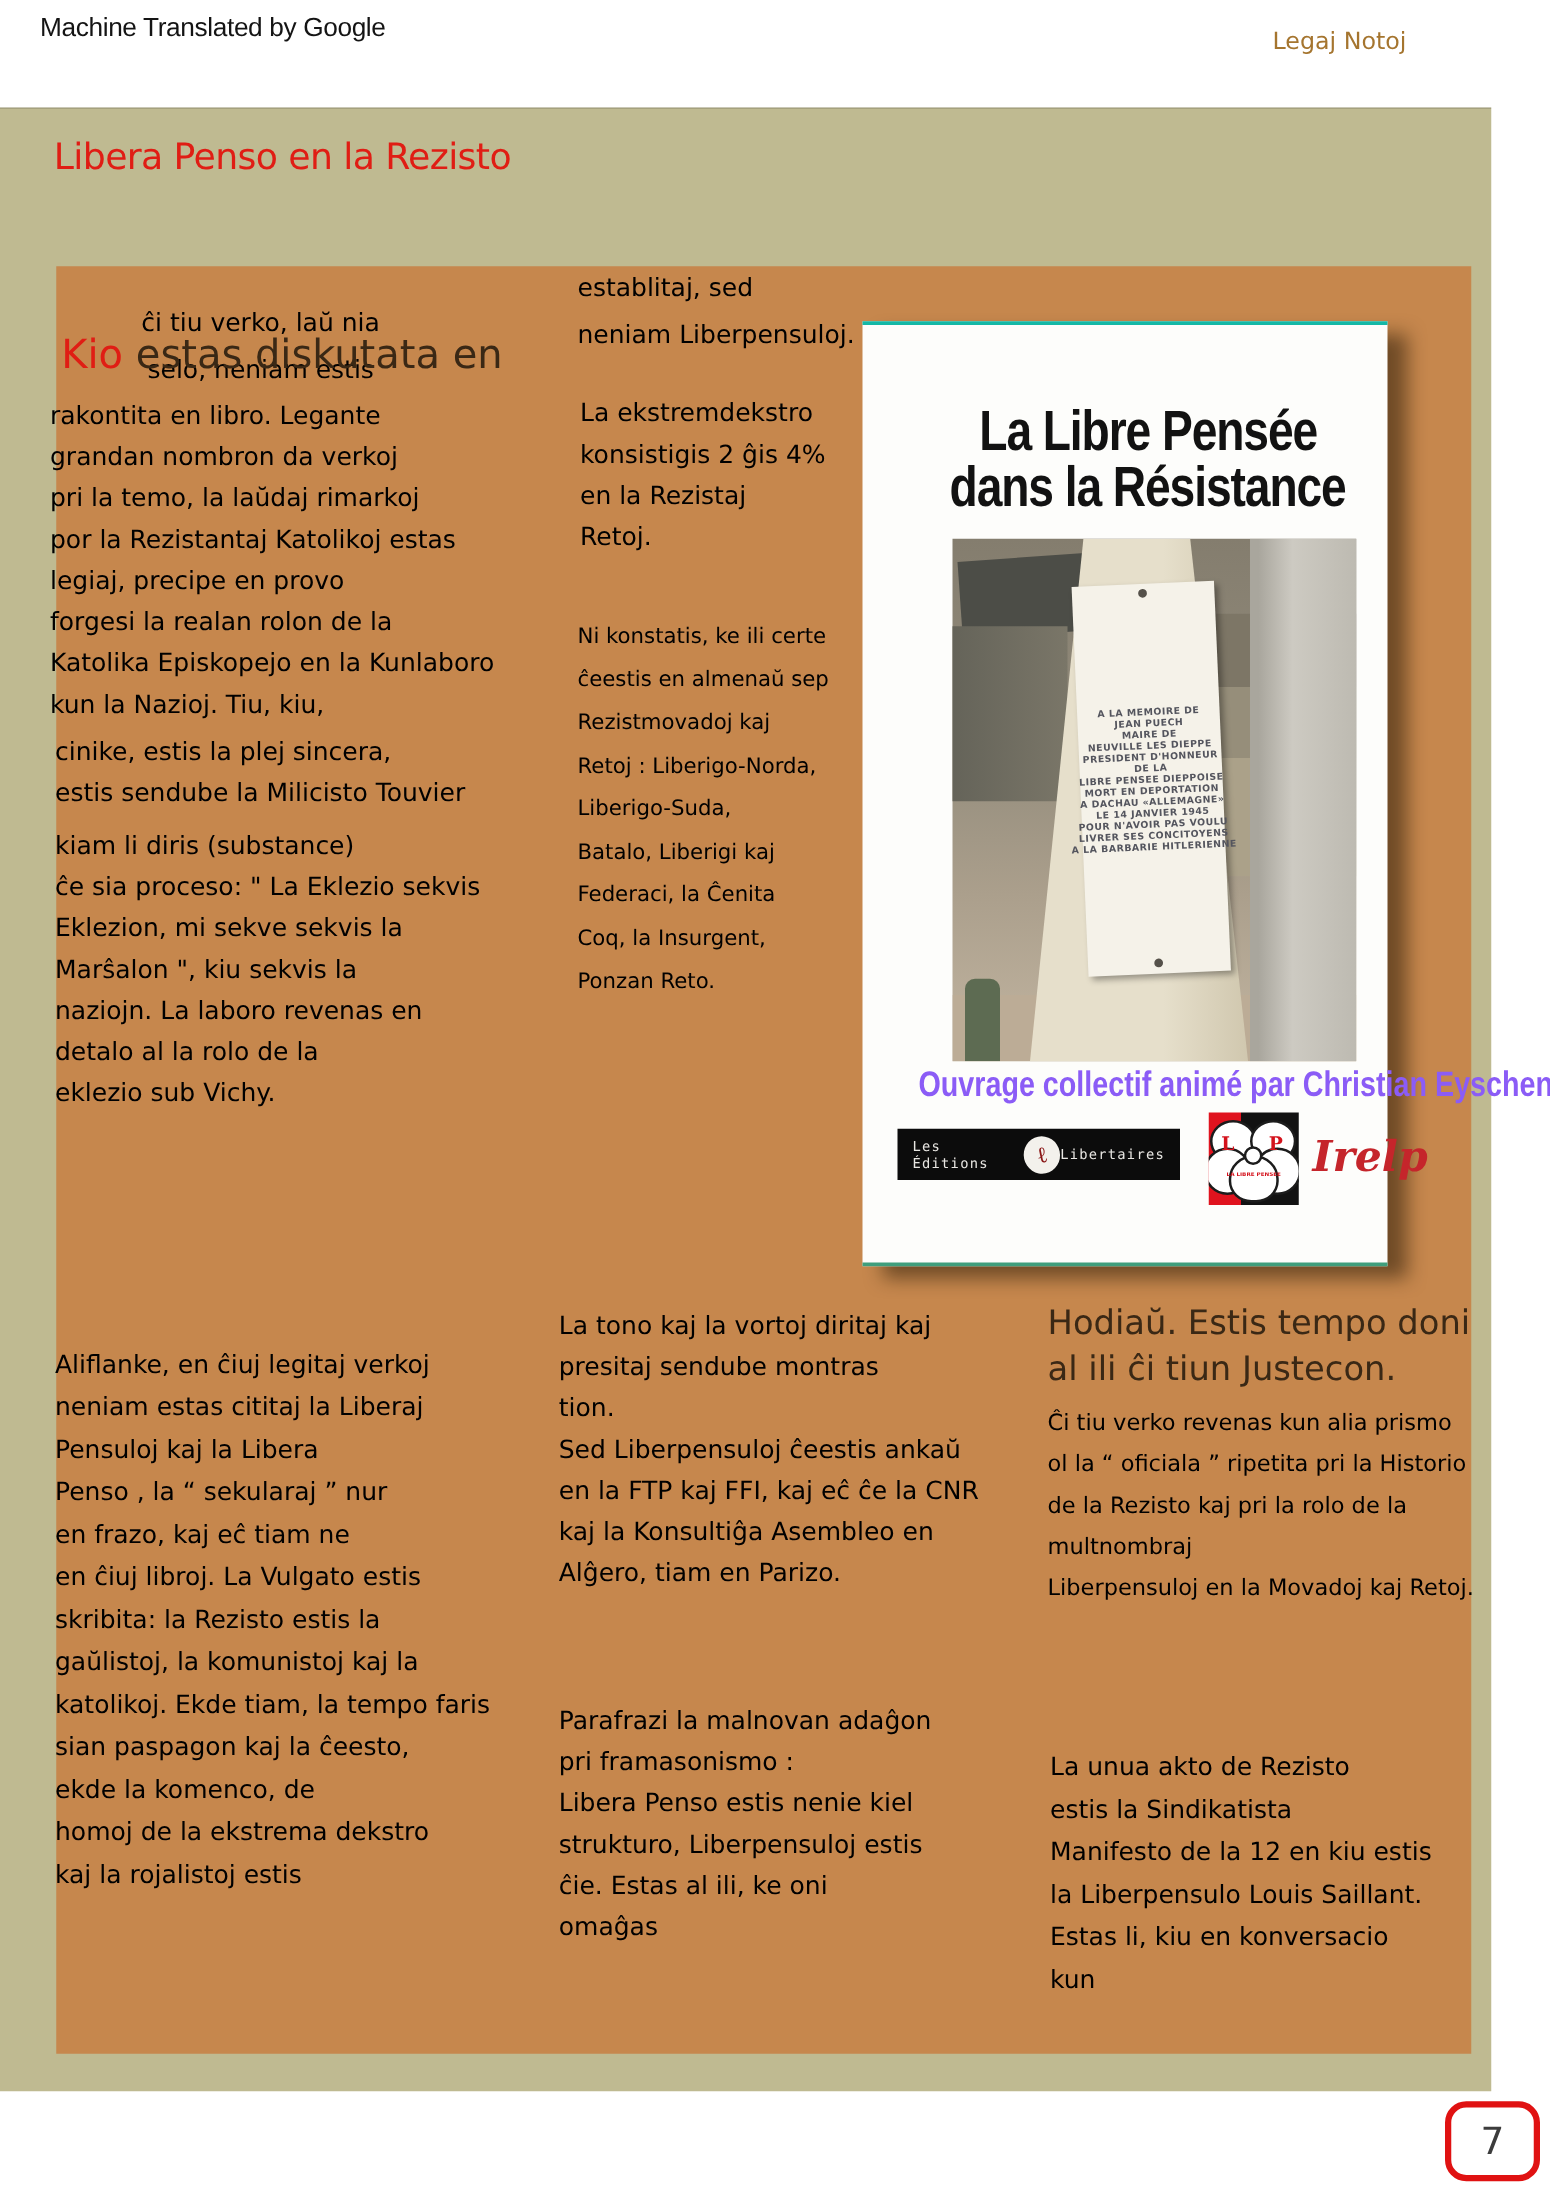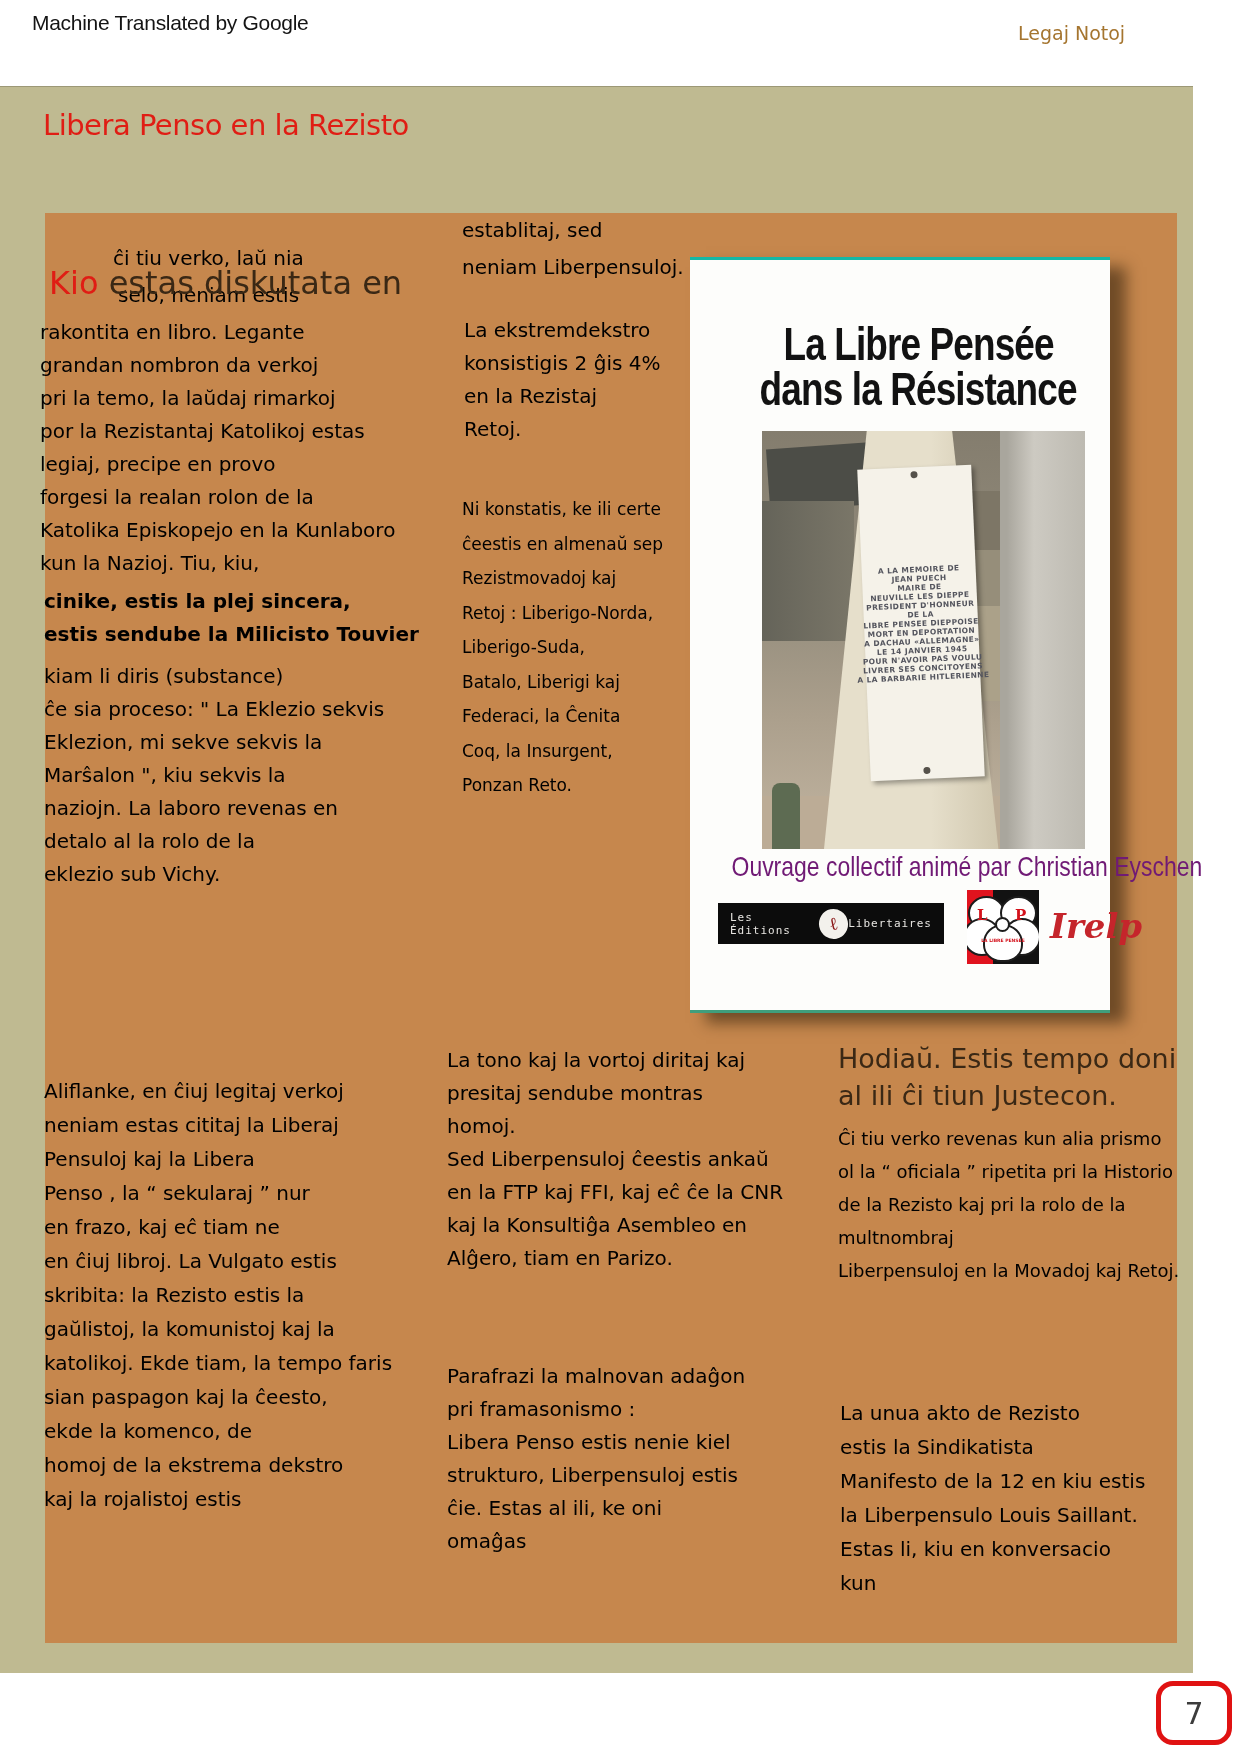--- a/index.html
+++ b/index.html
@@ -19,21 +19,21 @@
   .doc-title{left:43px;top:108px;font-size:29px;color:#e01d14;letter-spacing:-0.5px;}
 
   
   .txt{color:#000000;font-size:20px;}
   .txt .ln{line-height:33px;}
   .c1-line1{left:113px;top:246px;}
   .c1-behind{left:118px;top:283px;z-index:1;}
   .c1-kio{left:49px;top:264px;font-size:32px;z-index:2;color:#3a2815;}
   .c1-kio .red{color:#e01d14;}
   .c1-p1{left:40px;top:316px;}
-  .c1-p2{left:44px;top:585px;font-weight:bold;}
+  .c1-p2{left:44px;top:585px;}
   .c1-p3{left:44px;top:660px;}
 
   .c2-p1{left:462px;top:212px;}
   .c2-p1 .ln{line-height:37px;}
   .c2-p2{left:464px;top:314px;}
   .c2-p3{left:462px;top:492px;font-size:17px;}
   .c2-p3 .ln{line-height:34.5px;}
 
   
   .cover{left:690px;top:257px;width:420px;height:750px;background:#fdfdfb;
@@ -54,21 +54,21 @@
               clip-path:polygon(24% 0,72% 0,98% 100%,0 100%);}
   .ph-pillar{left:238px;top:0;width:85px;height:418px;background:linear-gradient(90deg,#a9a69d 0 8%,#cdcac2 40%,#bdbab1 100%);}
   .plaque{left:102px;top:36px;width:114px;height:312px;background:#f5f2e9;transform:rotate(-2.5deg);
           box-shadow:3px 3px 5px rgba(0,0,0,0.35);display:flex;flex-direction:column;justify-content:space-around;
           align-items:center;padding:10px 2px;box-sizing:border-box;}
   .plaque .ln{font-size:7.5px;line-height:9px;color:#54555e;letter-spacing:0.4px;font-weight:bold;text-align:center;}
   .plaque .dot{position:absolute;width:7px;height:7px;border-radius:50%;background:#55514a;}
   .dot-t{left:53px;top:4px;}
   .dot-b{left:53px;bottom:5px;}
 
-  .byline{left:0;top:592px;width:457px;text-align:center;color:#701a75;font-family:"Liberation Sans",sans-serif;font-weight:normal;}
+  .byline{left:0;top:592px;width:457px;text-align:center;color:#8b5cf6;font-family:"Liberation Sans",sans-serif;font-weight:bold;}
   .byline span{display:inline-block;font-size:27px;transform:scale(0.85,1.05);white-space:nowrap;}
 
   .banner{left:28px;top:643px;width:226px;height:41px;background:#0c0c0c;display:flex;align-items:center;
           justify-content:space-between;padding:0 12px;box-sizing:border-box;}
   .banner .btxt{color:#e8e6e2;font-family:"DejaVu Sans Mono",monospace;font-size:11px;letter-spacing:1px;}
   .banner .emblem{width:30px;height:30px;border-radius:50%;background:#f3f1ec;display:flex;align-items:center;justify-content:center;
                   color:#8a1616;font-size:18px;font-weight:bold;transform:rotate(-12deg);font-family:"DejaVu Serif",serif;}
 
   .lp-logo{left:277px;top:630px;width:72px;height:74px;background:linear-gradient(90deg,#e0131e 0 36%,#121212 36% 100%);overflow:hidden;}
   .lp-petal{position:absolute;background:#ffffff;border:2px solid #1c1c1c;border-radius:50%;box-sizing:border-box;}
@@ -232,21 +232,21 @@
       <div class="ln">katolikoj. Ekde tiam, la tempo faris</div>
       <div class="ln">sian paspagon kaj la ĉeesto,</div>
       <div class="ln">ekde la komenco, de</div>
       <div class="ln">homoj de la ekstrema dekstro</div>
       <div class="ln">kaj la rojalistoj estis</div>
     </div>
 
   <div class="abs txt bm1">
       <div class="ln">La tono kaj la vortoj diritaj kaj</div>
       <div class="ln">presitaj sendube montras</div>
-      <div class="ln">homoj.</div>
+      <div class="ln">tion.</div>
       <div class="ln">Sed Liberpensuloj ĉeestis ankaŭ</div>
       <div class="ln">en la FTP kaj FFI, kaj eĉ ĉe la CNR</div>
       <div class="ln">kaj la Konsultiĝa Asembleo en</div>
       <div class="ln">Alĝero, tiam en Parizo.</div>
     </div>
   <div class="abs txt bm2">
       <div class="ln">Parafrazi la malnovan adaĝon</div>
       <div class="ln">pri framasonismo :</div>
       <div class="ln">Libera Penso estis nenie kiel</div>
       <div class="ln">strukturo, Liberpensuloj estis</div>

